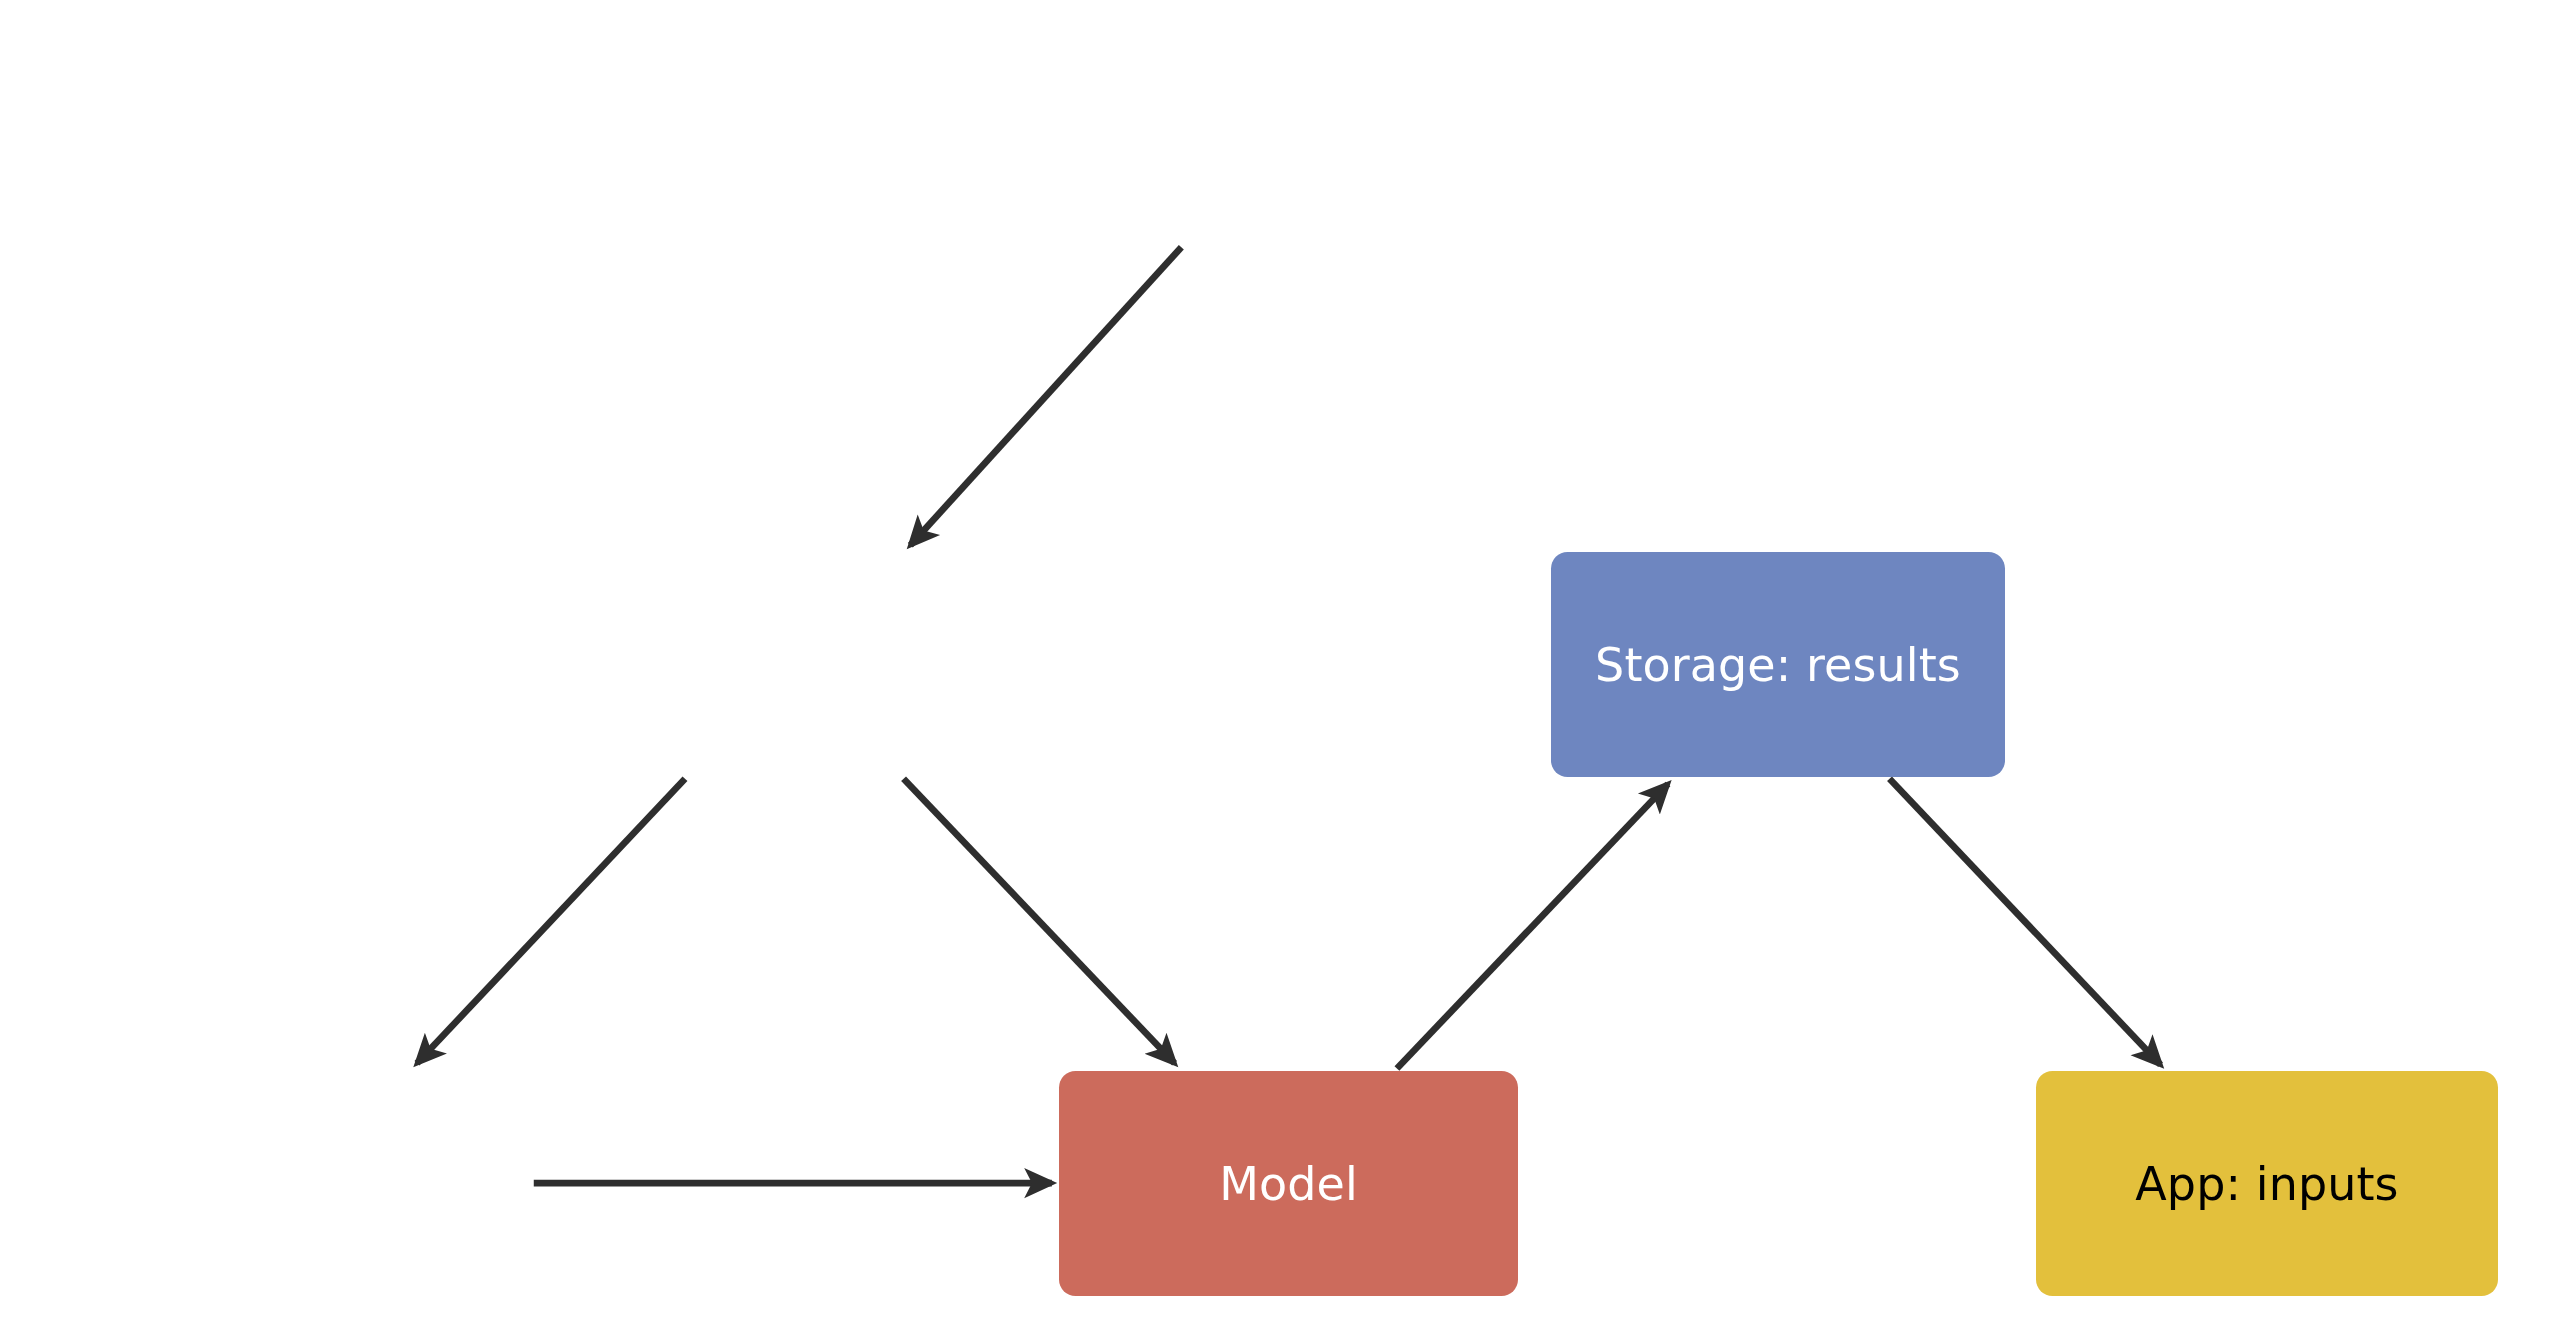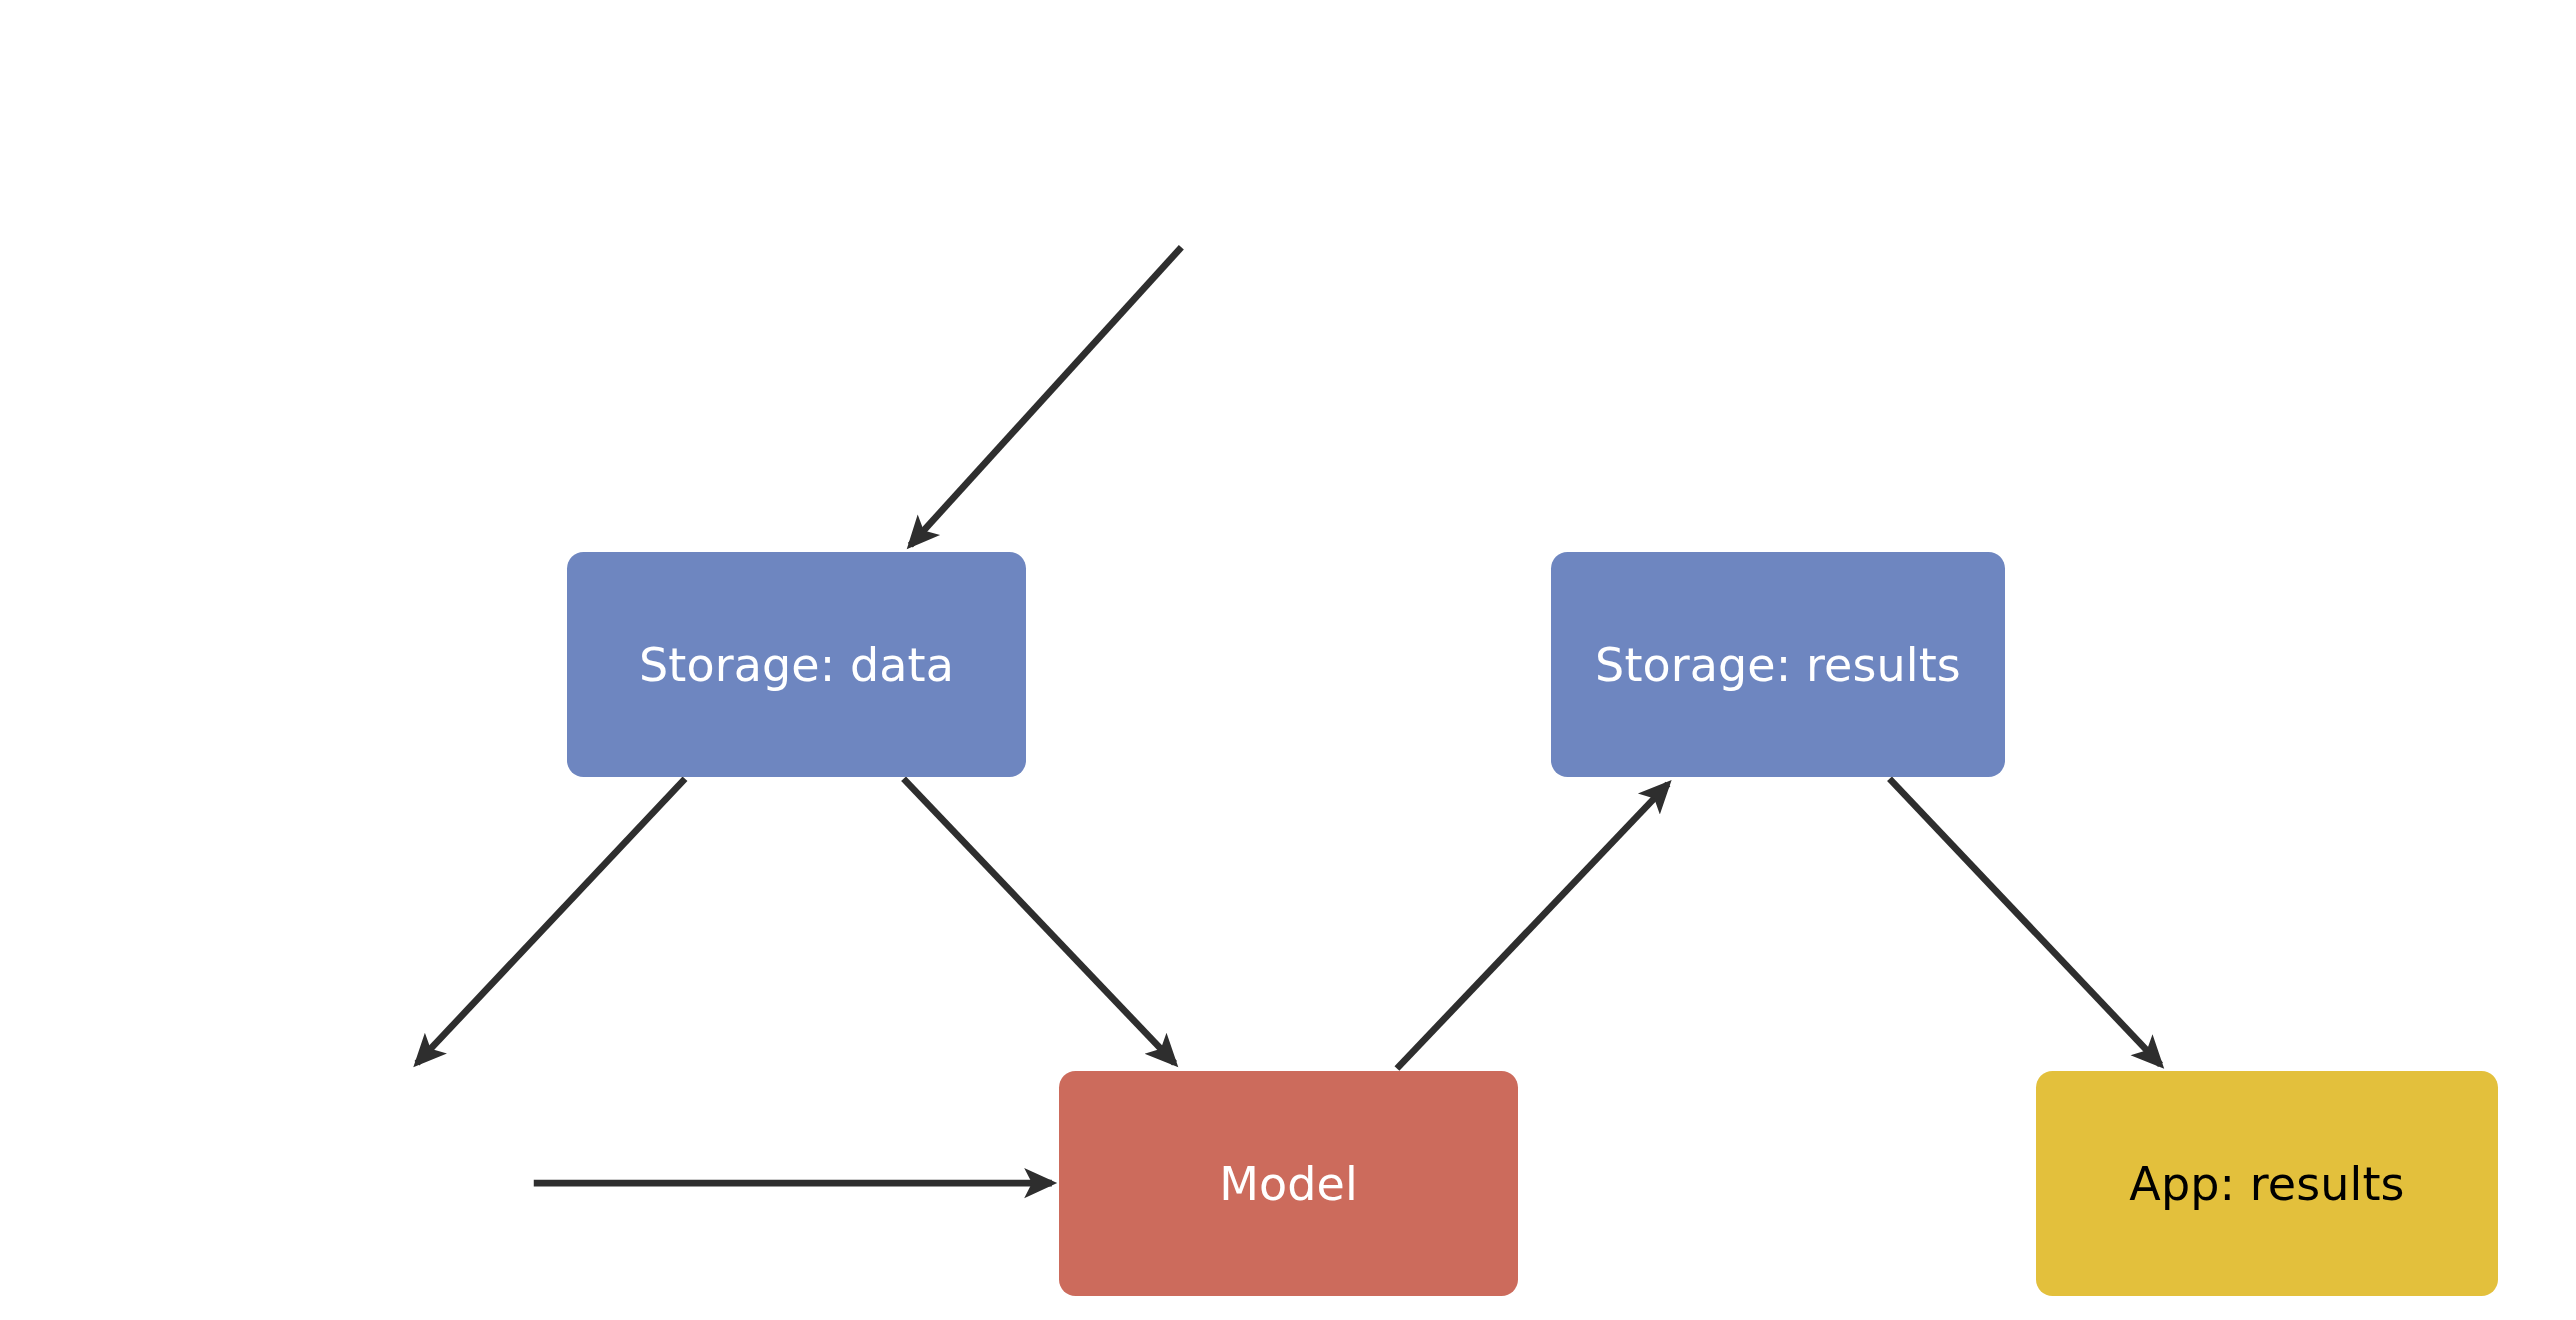--- a/index.html
+++ b/index.html
@@ -82,31 +82,28 @@
     <line x1="1207" y1="1040" x2="1569" y2="1420" stroke="#2E2E2E" stroke-width="9" marker-end="url(#arrowhead)"></line>
 
     <line x1="713" y1="1580" x2="1405" y2="1580" stroke="#2E2E2E" stroke-width="9" marker-end="url(#arrowhead)"></line>
 
     <line x1="1866" y1="1427" x2="2228" y2="1047" stroke="#2E2E2E" stroke-width="9" marker-end="url(#arrowhead)"></line>
 
     <line x1="2524" y1="1040" x2="2886" y2="1422" stroke="#2E2E2E" stroke-width="9" marker-end="url(#arrowhead)"></line>
   </svg>
 
 
-  <div class="node node-box" style="left:567px; top:552px; width:459px; height:225px; background:#6E86C0;">
-    <span class="node-label" style="color:#ffffff;">Storage: data</span>
-  </div>
 
   <div class="node node-box" style="left:1551px; top:552px; width:454px; height:225px; background:#6E86C0;">
     <span class="node-label" style="color:#ffffff;">Storage: results</span>
   </div>
 
 
   <div class="node node-box" style="left:1059px; top:1071px; width:459px; height:225px; background:#CC6B5C;">
     <span class="node-label" style="color:#ffffff;">Model</span>
   </div>
 
   <div class="node node-box" style="left:2036px; top:1071px; width:462px; height:225px; background:#E3C03C;">
-    <span class="node-label" style="color:#000000;">App: results</span>
+    <span class="node-label" style="color:#000000;">App: inputs</span>
   </div>
 
 </div>
 
 
 </body></html>

